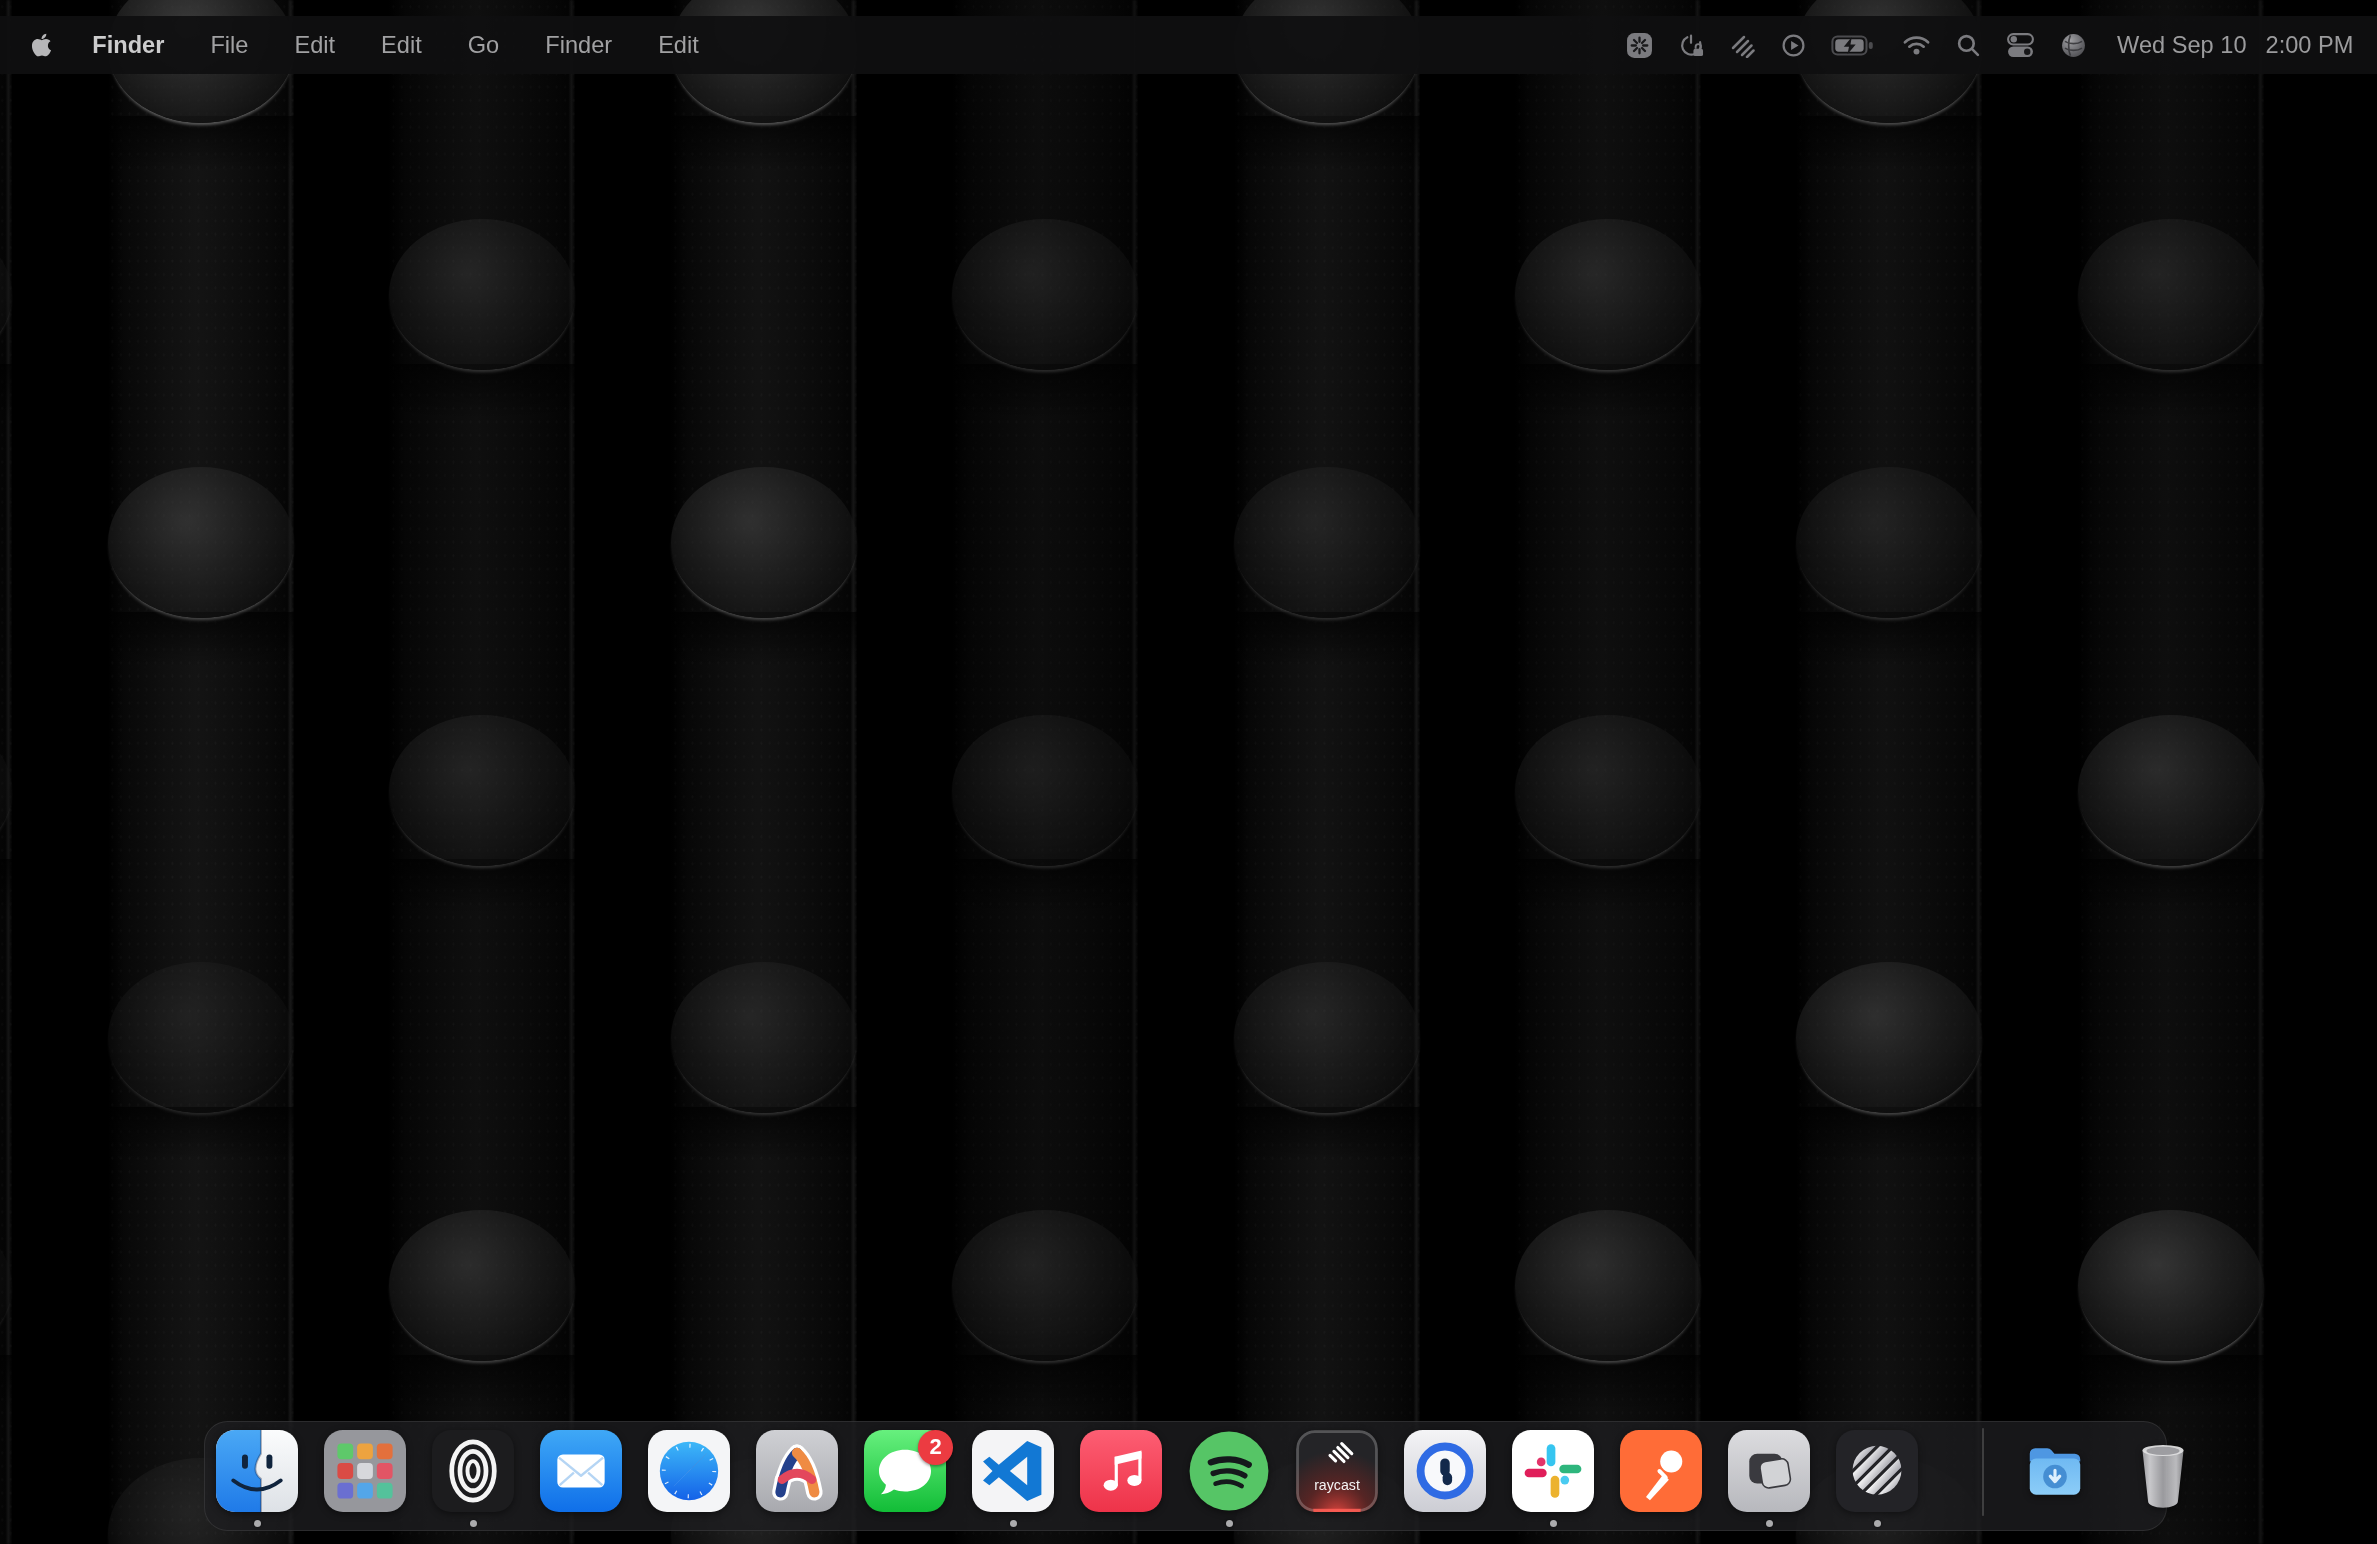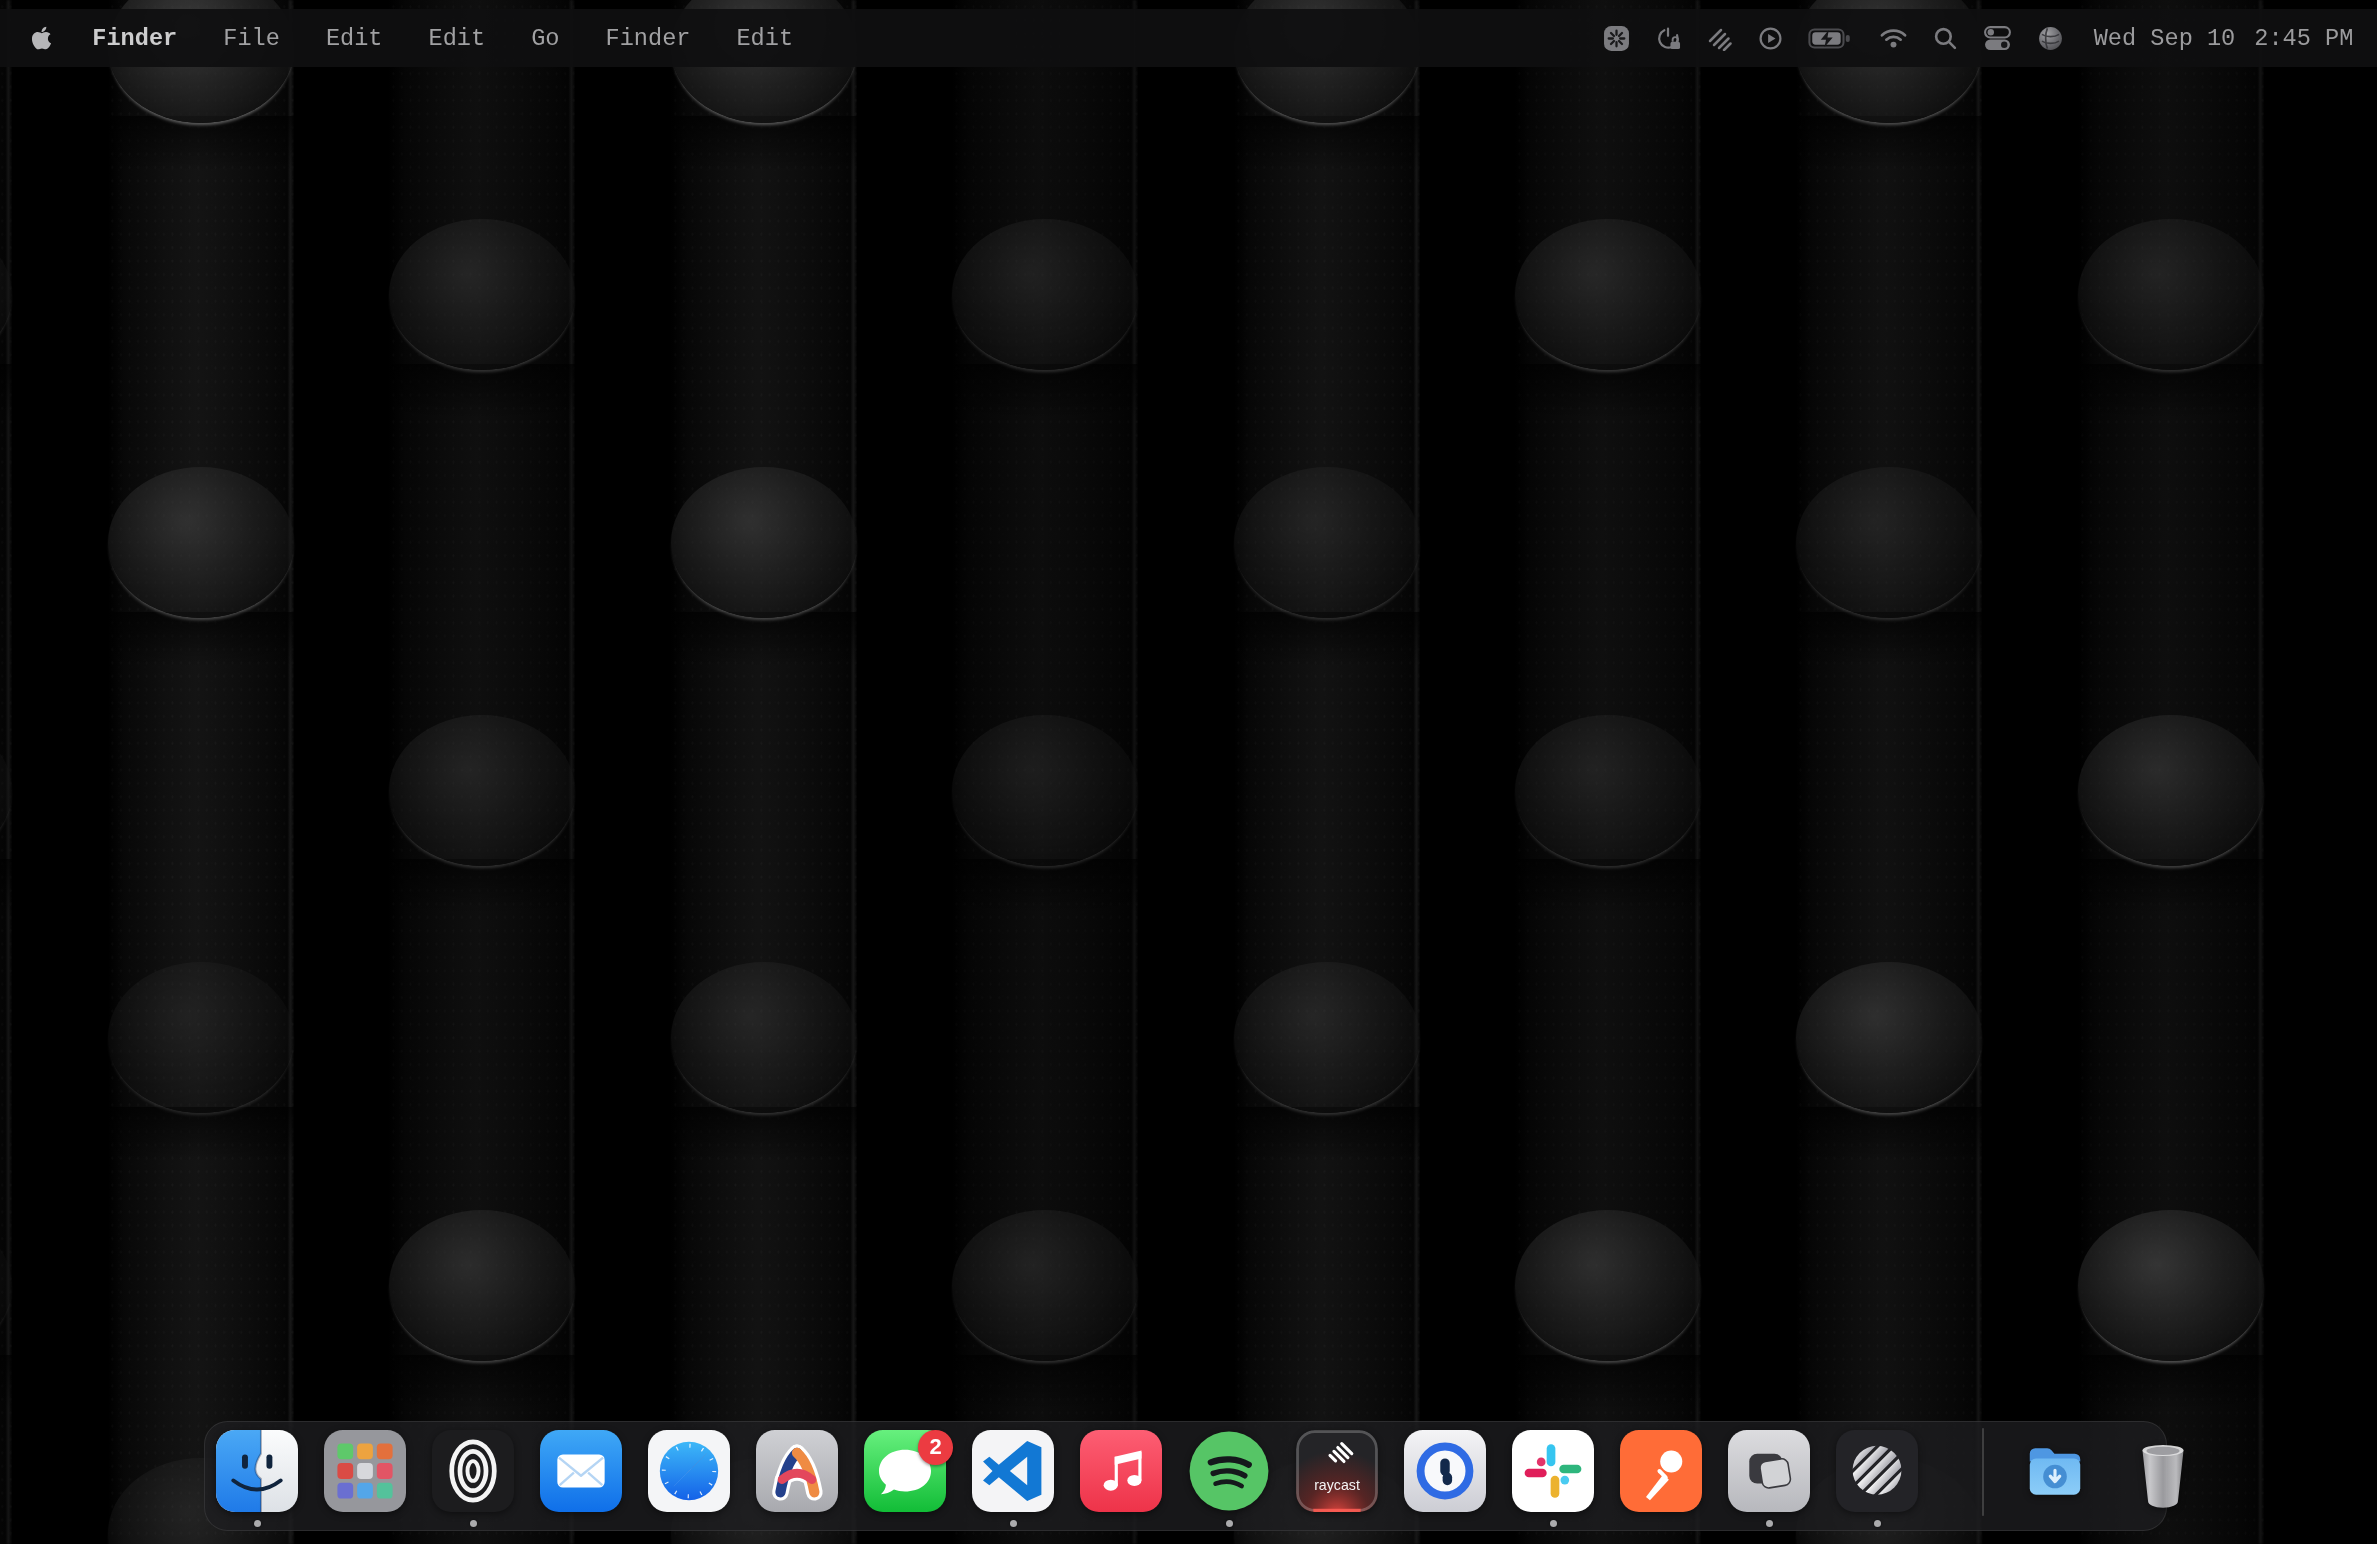--- a/index.html
+++ b/index.html
@@ -14,22 +14,22 @@
   .wp-speckle{position:absolute;inset:0;opacity:.5;
     background-image:radial-gradient(rgba(255,255,255,0.10) 0.8px,transparent 1.2px),radial-gradient(rgba(255,255,255,0.05) 0.8px,transparent 1.2px);
     background-size:8.6px 13.4px,13.4px 7px;background-position:0 0,3.9px 5.5px;}
   .wp-edge{position:absolute;top:0;bottom:0;right:2.4px;width:2.4px;background:rgba(255,255,255,0.10);filter:blur(0.8px);}
   .wp-ell{position:absolute;left:0;border-radius:50%;
     background:radial-gradient(ellipse at 42% 36%,#555 0%,#303030 42%,#181818 74%,#0b0b0b 100%);
     box-shadow:0 3.9px 3.1px -1.6px rgba(255,255,255,0.55);}
   .wp-under{position:absolute;left:0;background:linear-gradient(180deg,rgba(0,0,0,0.85),rgba(0,0,0,0));}
 
   
-  #menubar{position:absolute;left:0;top:9px;width:2377px;height:58px;display:flex;align-items:center;
-    background:rgba(15,15,16,0.93);box-sizing:border-box;padding:0 23.6px 0 31px;z-index:50;font-family:Liberation Mono, monospace;}
+  #menubar{position:absolute;left:0;top:16px;width:2377px;height:58px;display:flex;align-items:center;
+    background:rgba(15,15,16,0.93);box-sizing:border-box;padding:0 23.6px 0 31px;z-index:50;}
   #apple-logo{flex:0 0 auto;margin-right:17.3px;display:flex;align-items:center;}
   #menus{display:flex;align-items:center;}
   .menu-item{font-size:23.6px;color:#a1a1a3;padding:0 23px;cursor:default;white-space:nowrap;}
   .menu-item.app-name{font-weight:700;color:#cccccd;}
   #status{margin-left:auto;display:flex;align-items:center;gap:25px;}
   .status-icon{display:flex;align-items:center;opacity:.85;}
   #clock{display:flex;align-items:center;gap:19px;margin-left:4.7px;}
   #menubar-date,#menubar-time{font-size:23.6px;color:#9b9b9d;white-space:nowrap;}
 
   
@@ -258,21 +258,21 @@
               <g stroke="#39393d" stroke-width="1.6" fill="none" opacity="0.85">
                 <path d="M4.8,9 C9,12 17,12 21.2,9"></path>
                 <path d="M4.8,15.5 C9,18.5 17,18.5 21.2,15.5"></path>
                 <path d="M10,3.3 C7.8,8 7.8,18 10,22.7"></path>
               </g>
             </svg>
           </span>
         </span>
       <span id="clock">
         <span id="menubar-date">Wed Sep 10</span>
-        <span id="menubar-time">2:45 PM</span>
+        <span id="menubar-time">2:00 PM</span>
       </span>
     </div>
   </header>
 
 
   <div id="dock">
       <div class="dock-item">
         <svg viewBox="0 0 104 104">
           <defs>
             <linearGradient id="finL" x1="0" y1="0" x2="0" y2="1">

